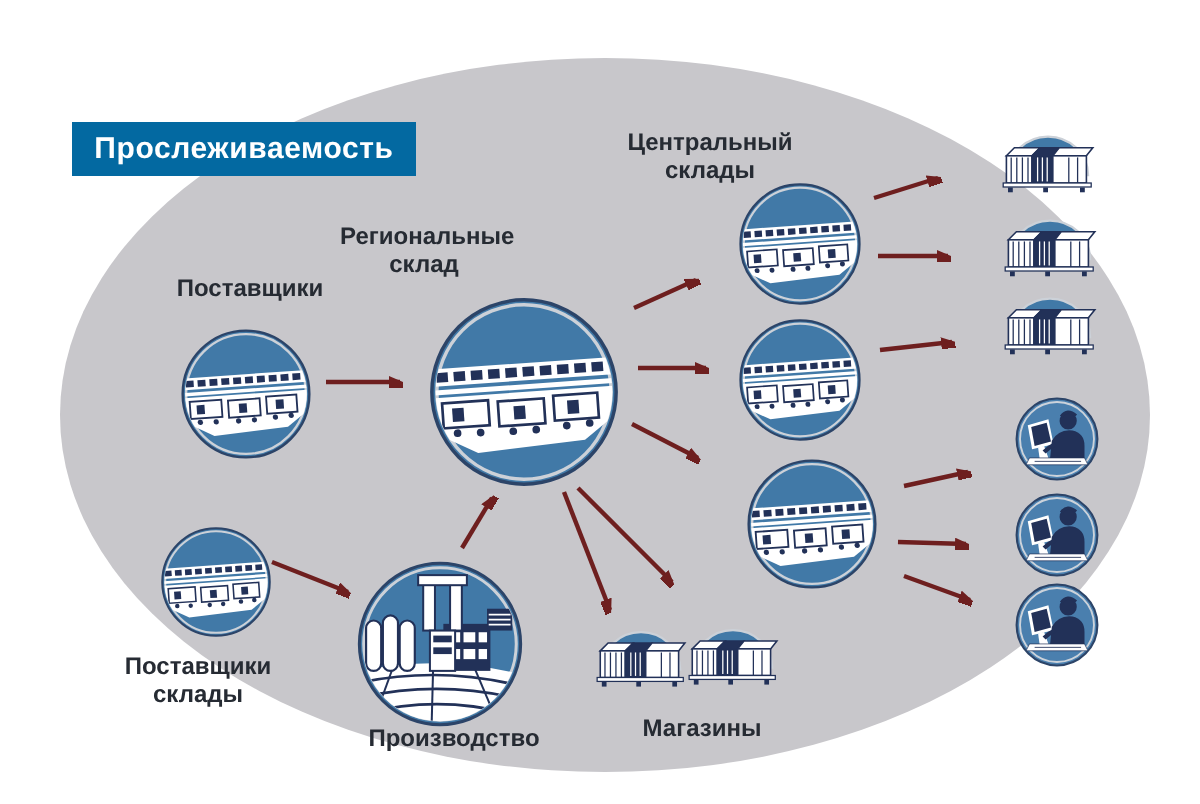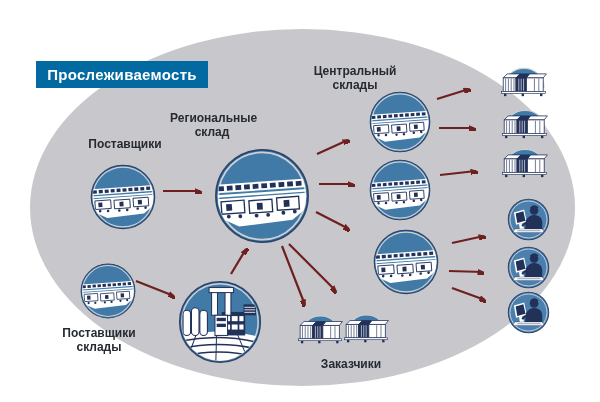--- a/index.html
+++ b/index.html
@@ -256,15 +256,16 @@
       <use href="#sym-person"></use>
     </svg>
   <svg class="node" style="left:507px;top:291px;width:43px;height:43px">
       <use href="#sym-person"></use>
     </svg>
 
   <div class="lbl" style="left:73px;top:138px;width:104px">Поставщики</div>
   <div class="lbl" style="left:170px;top:112px;width:84px">Региональные склад</div>
   <div class="lbl" style="left:307px;top:65px;width:96px">Центральный склады</div>
   <div class="lbl" style="left:57px;top:327px;width:84px">Поставщики склады</div>
-  <div class="lbl" style="left:299px;top:358px;width:104px">Заказчики</div>
+  <div class="lbl" style="left:163px;top:363px;width:128px">Производство</div>
+  <div class="lbl" style="left:299px;top:358px;width:104px">Магазины</div>
 
 </div>
 
 </body></html>

